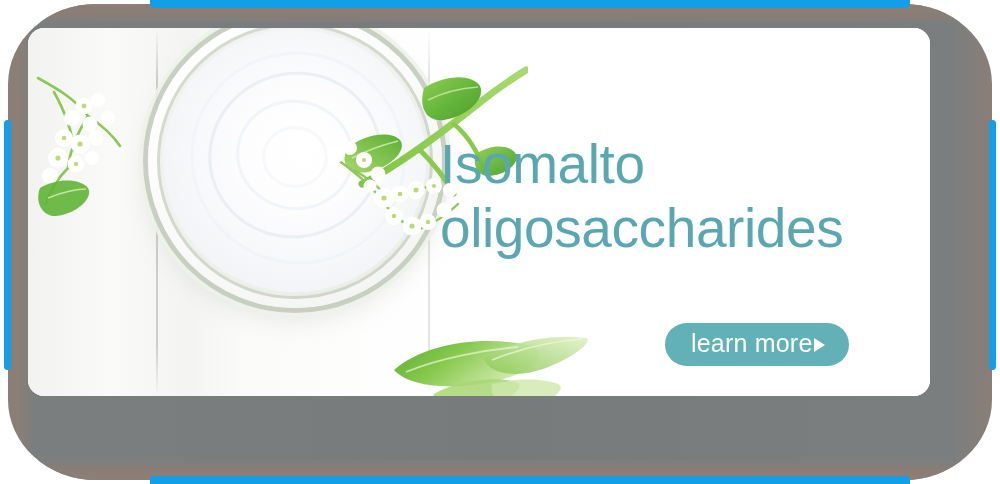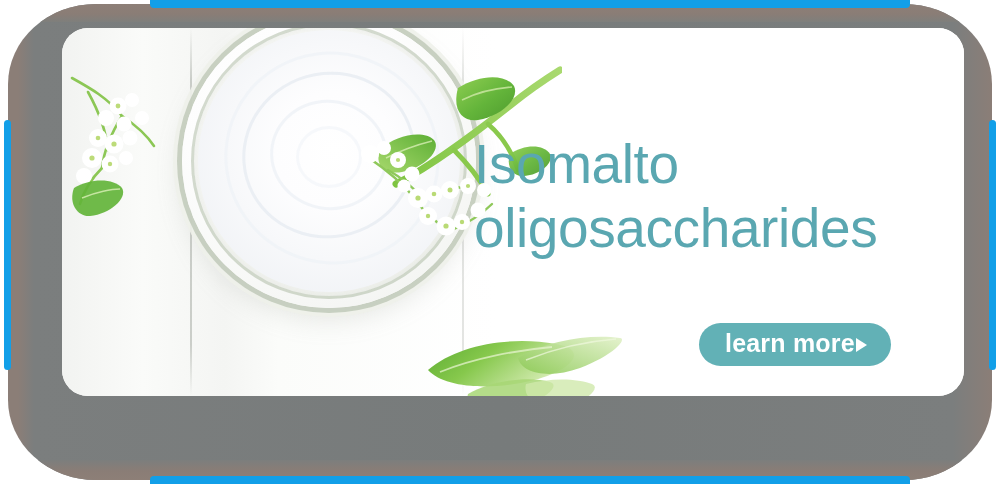--- a/index.html
+++ b/index.html
@@ -90,24 +90,23 @@
     border-radius: 4px;
   }
 
   
   .content-card {
     position: absolute;
     left: 28px;
     top: 28px;
     width: 902px;
     height: 368px;
-    border-radius: 26px;
+    border-radius: 16px;
     overflow: hidden;
     background: #ffffff;
-    margin-left: 34px;
   }
 
   
   .photo {
     position: absolute;
     inset: 0;
     background:
       
       radial-gradient(ellipse 420px 300px at 86% 8%, #ffffff 0%, rgba(255,255,255,0) 70%),
       
@@ -198,21 +197,21 @@
     display: flex;
     align-items: center;
     height: 43px;
     padding: 0 24px 0 26px;
     border: none;
     border-radius: 999px;
     background: #62b1b6;
     color: #ffffff;
     font-family: "Liberation Sans", sans-serif;
     font-size: 25px;
-    font-weight: 700;
+    font-weight: 400;
     letter-spacing: 0.2px;
     cursor: pointer;
     line-height: 1;
   }
   .cta-label { display: inline-block; padding-bottom: 3px; }
   .cta-arrow {
     display: inline-block;
     width: 0; height: 0;
     border-left: 11px solid #ffffff;
     border-top: 7px solid transparent;

